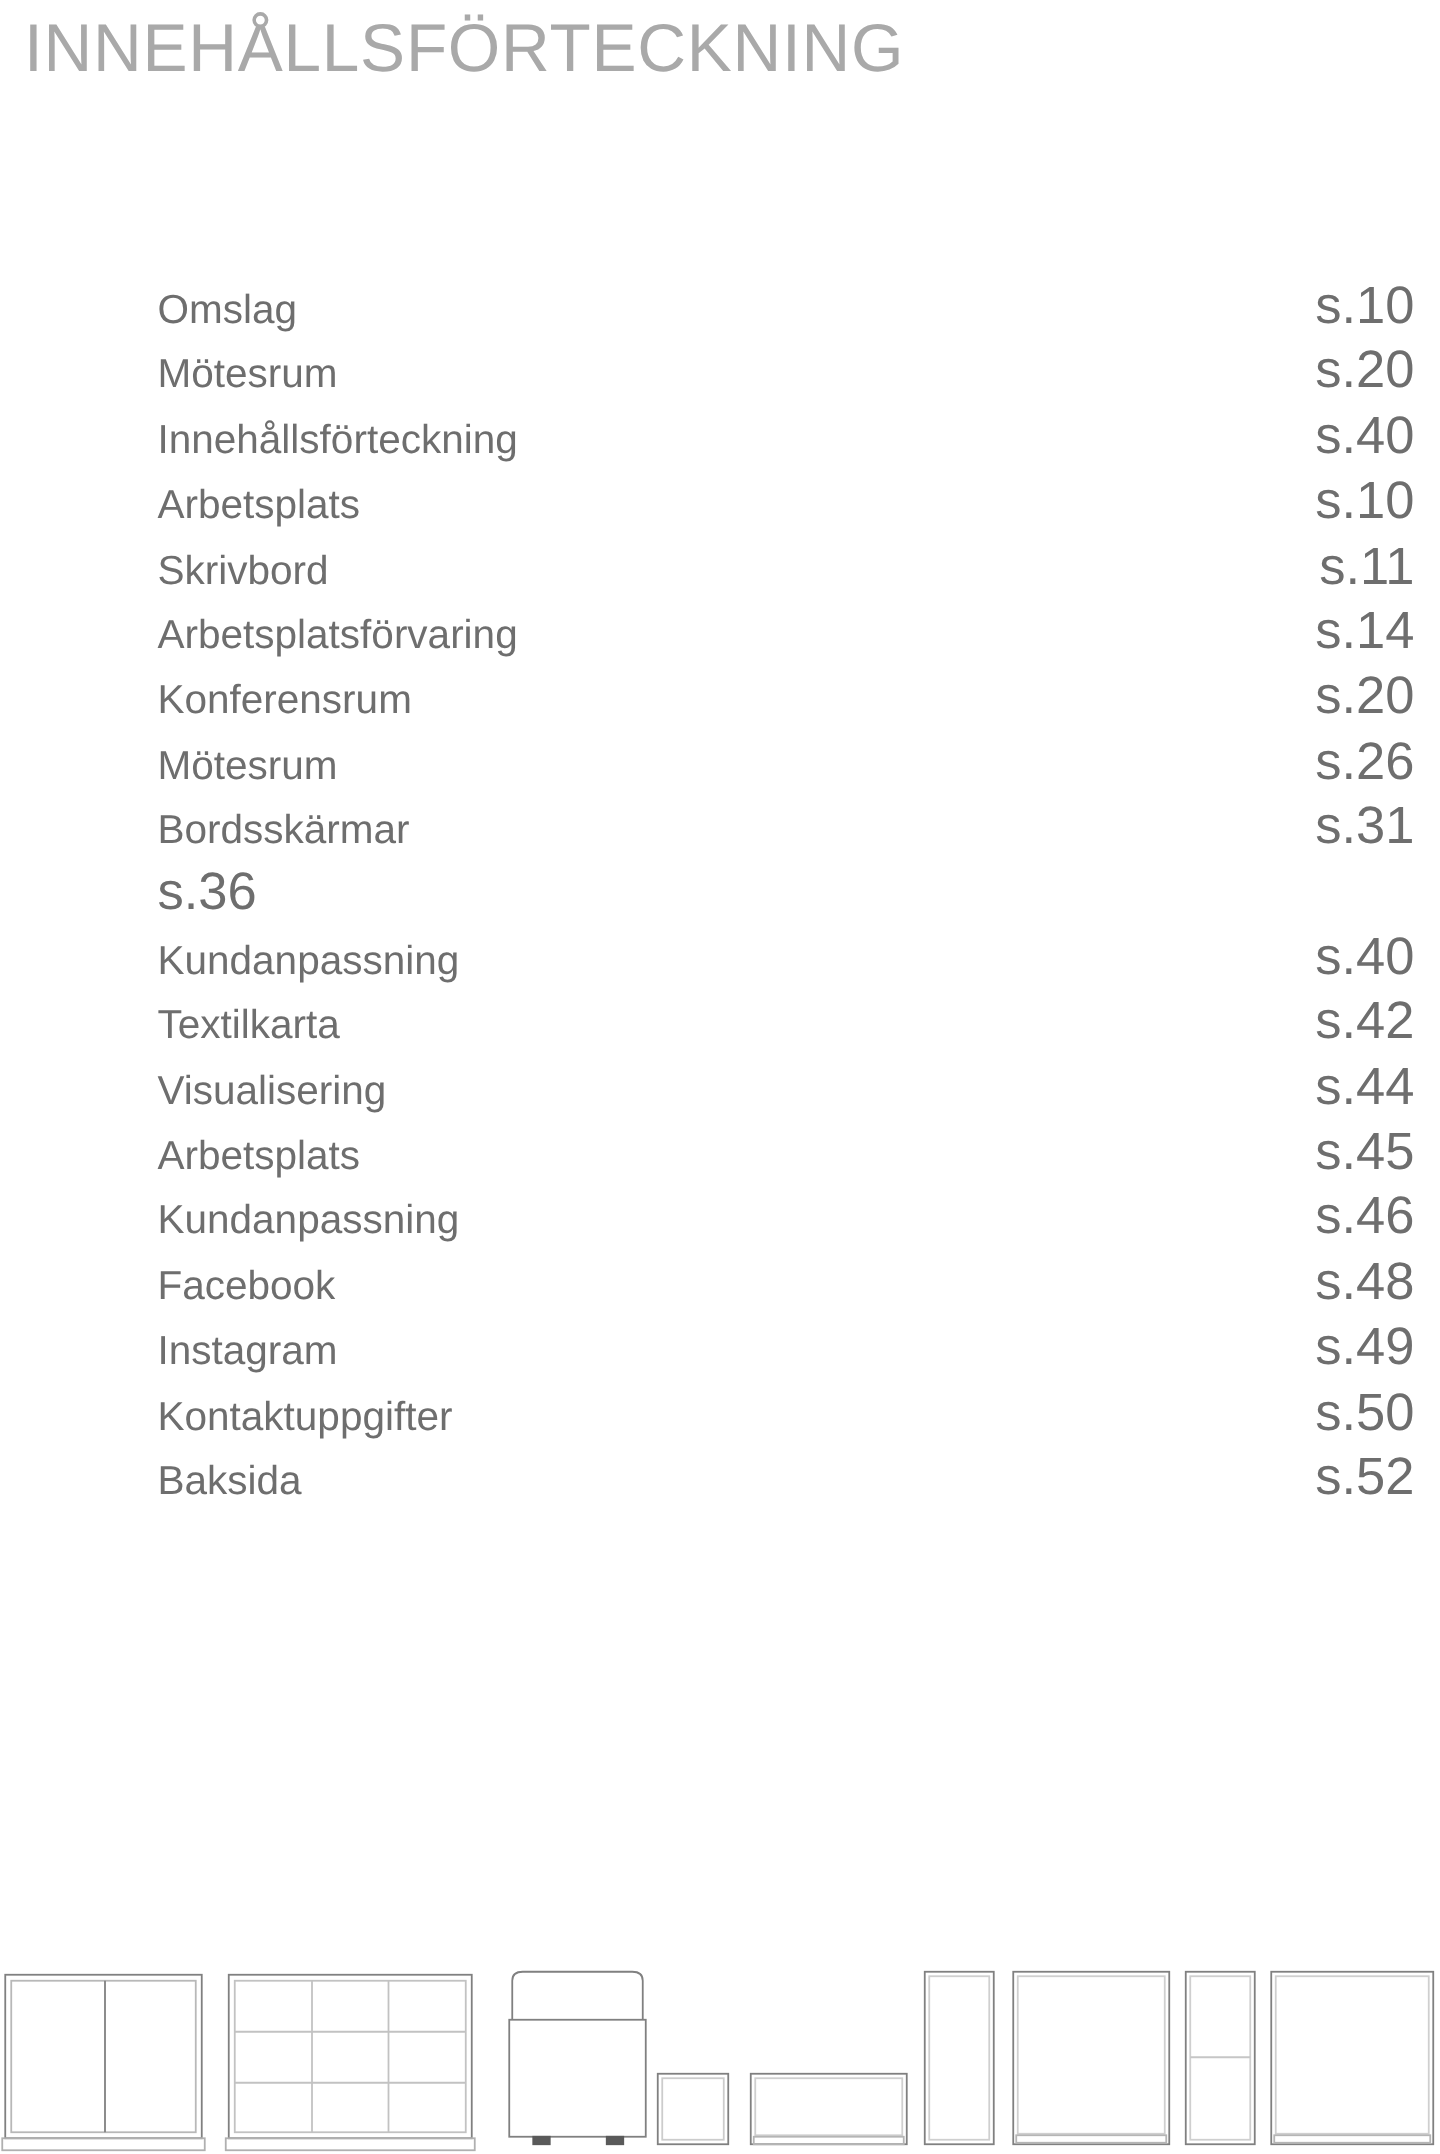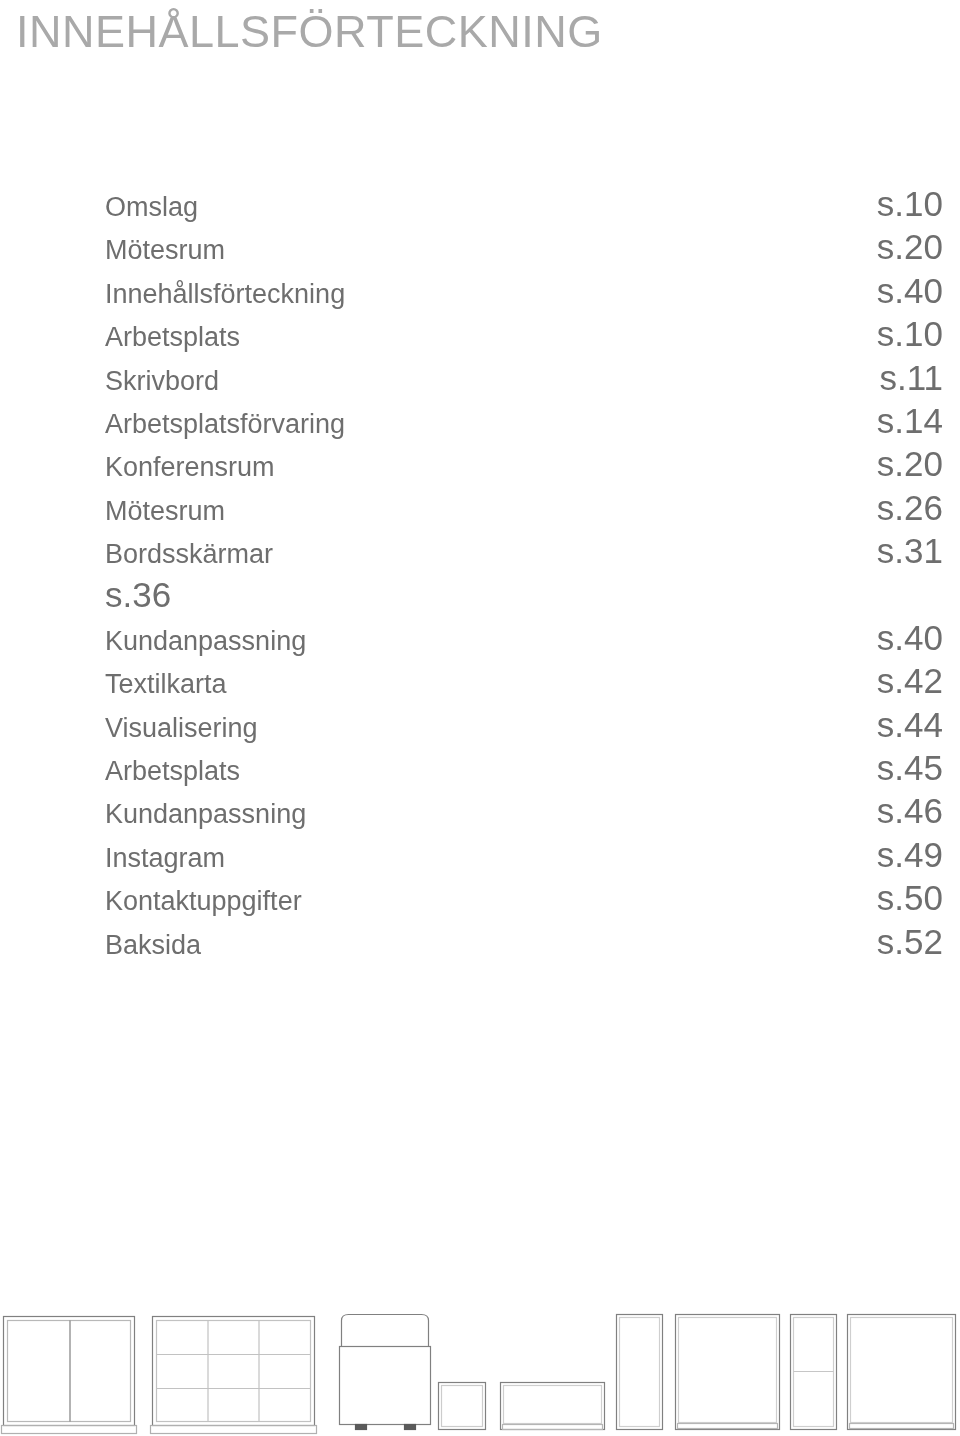--- a/index.html
+++ b/index.html
@@ -130,20 +130,24 @@
   </div>
   <div class="toc-row">
     <span class="toc-label">Arbetsplats</span>
     <span class="toc-page">s.45</span>
   </div>
   <div class="toc-row">
     <span class="toc-label">Kundanpassning</span>
     <span class="toc-page">s.46</span>
   </div>
   <div class="toc-row">
+    <span class="toc-label">Facebook</span>
+    <span class="toc-page">s.48</span>
+  </div>
+  <div class="toc-row">
     <span class="toc-label">Instagram</span>
     <span class="toc-page">s.49</span>
   </div>
   <div class="toc-row">
     <span class="toc-label">Kontaktuppgifter</span>
     <span class="toc-page">s.50</span>
   </div>
   <div class="toc-row">
     <span class="toc-label">Baksida</span>
     <span class="toc-page">s.52</span>

